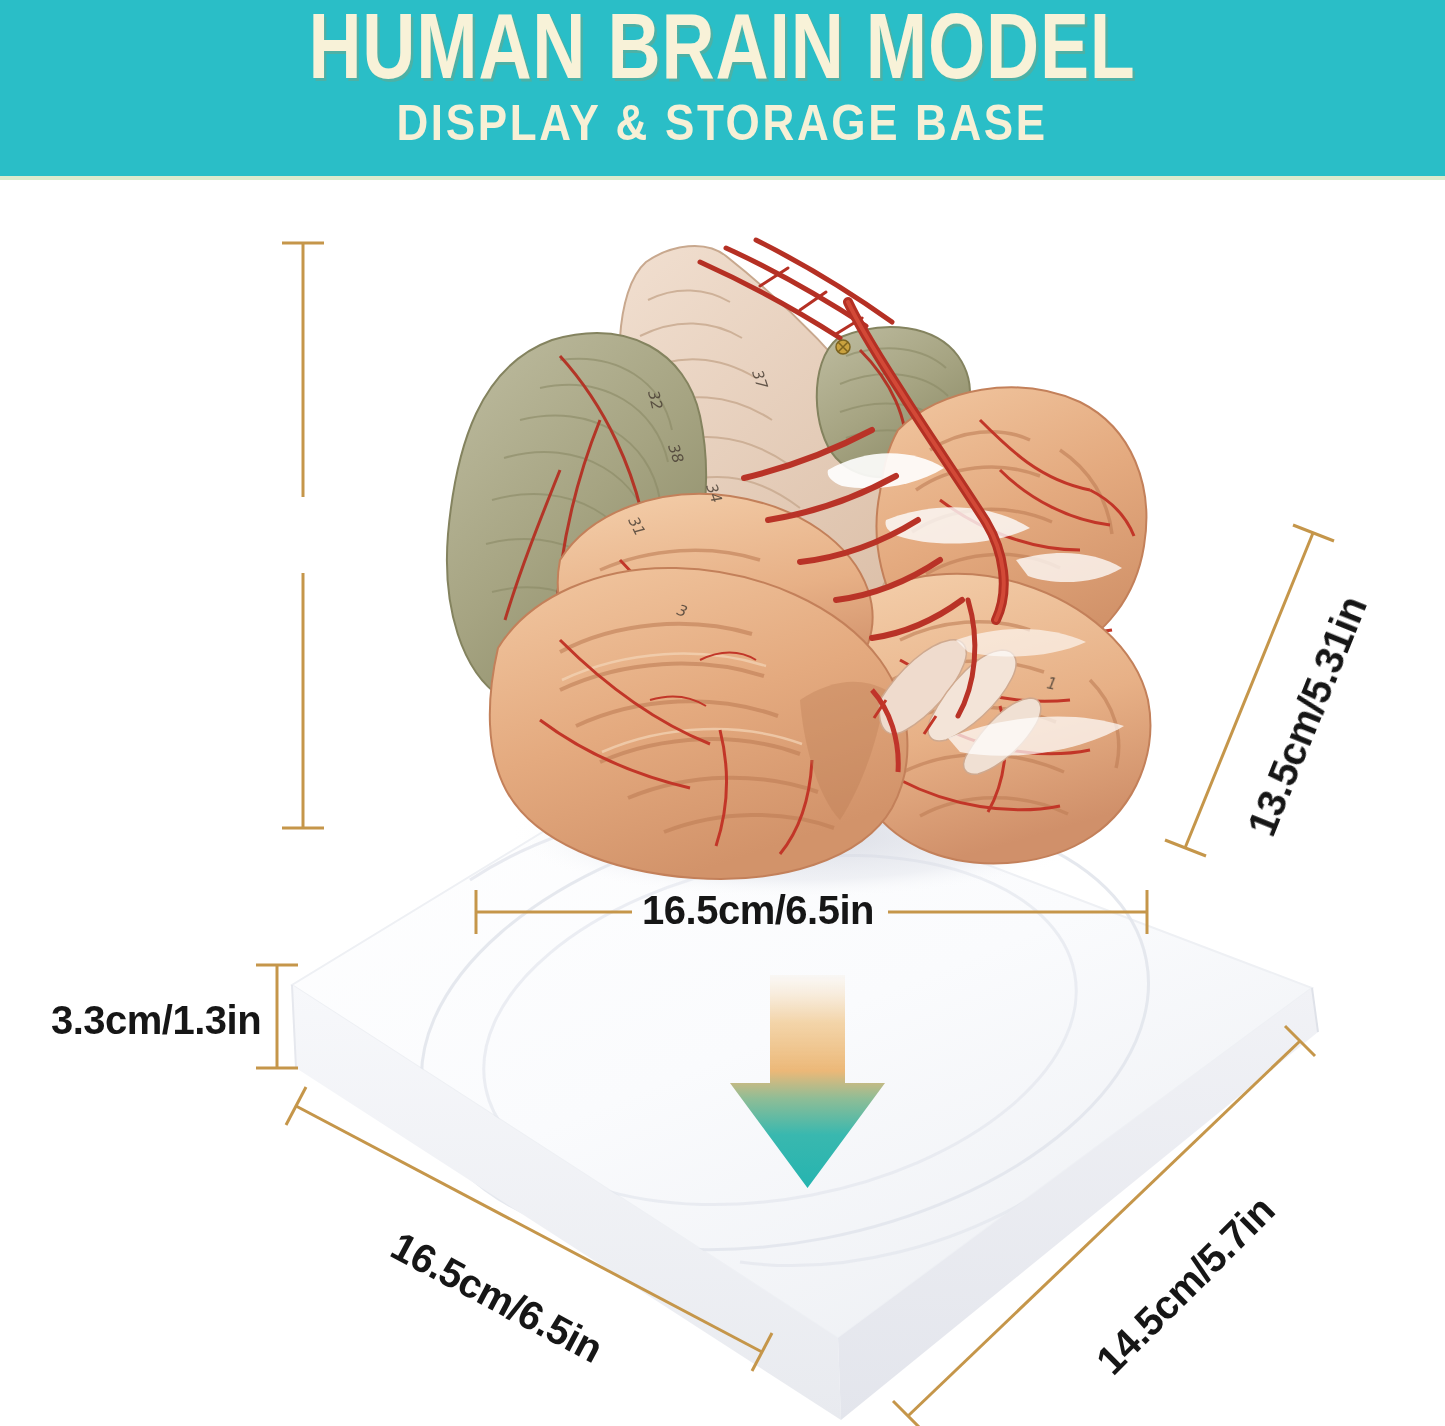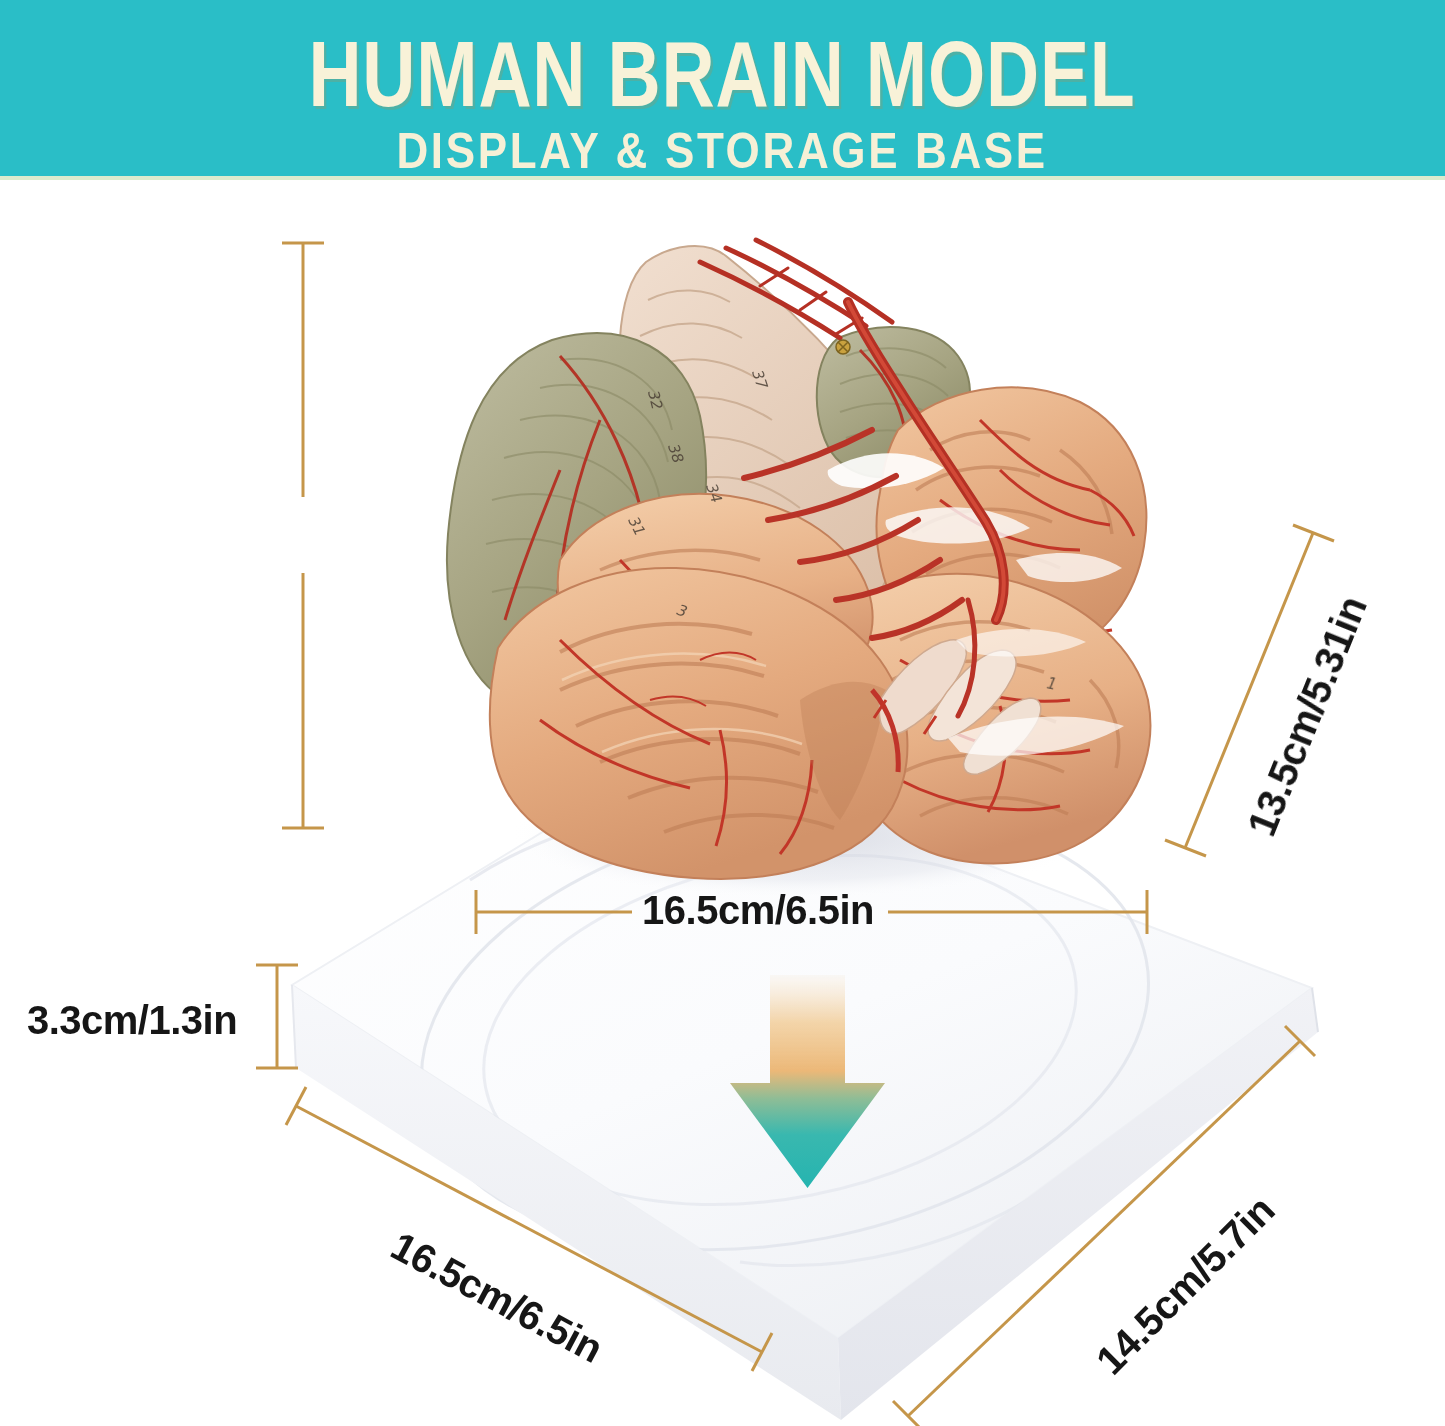--- a/index.html
+++ b/index.html
@@ -1,39 +1,39 @@
 <!DOCTYPE html>
 <html><head>
 <meta charset="utf-8">
 <style>
   html,body{margin:0;padding:0;background:#ffffff;}
   .stage{position:relative;width:1445px;height:1426px;background:#ffffff;overflow:hidden;
          font-family:"Liberation Sans",sans-serif;}
   
   .banner{position:absolute;left:0;top:0;width:1445px;height:180px;background:#2abec7;
           border-bottom:4px solid #dcebcd;text-align:center;box-sizing:border-box;}
-  .banner .title-line{margin-top:28px;line-height:1;}
+  .banner .title-line{margin-top:0;line-height:1;}
   .banner .title-line span{display:inline-block;transform:scaleX(.80);transform-origin:center;
           font-size:92px;font-weight:bold;letter-spacing:1px;color:#f8f2d8;
           text-shadow:3px 3px 0 rgba(158,148,88,.30);white-space:nowrap;}
   .banner .subtitle-line{margin-top:6px;line-height:1;}
   .banner .subtitle-line span{display:inline-block;transform:scaleX(.88);transform-origin:center;
           font-size:50px;font-weight:bold;letter-spacing:3px;color:#f6f0d6;white-space:nowrap;}
   
   .scene{position:absolute;left:0;top:0;width:1445px;height:1426px;}
   
   .dim-label{position:absolute;font-weight:bold;font-size:40px;letter-spacing:-0.5px;
              color:#161616;white-space:nowrap;transform:translate(-50%,-50%);line-height:1;}
   .dim-label.r-68{transform:translate(-50%,-50%) rotate(-68deg);}
   .dim-label.r28 {transform:translate(-50%,-50%) rotate(28deg);}
   .dim-label.r-45{transform:translate(-50%,-50%) rotate(-45deg);}
   #lbl-model-height {left:315px; top:534px;}
   #lbl-model-depth  {left:1307px;top:716px;}
   #lbl-inner-width  {left:758px; top:910px;}
-  #lbl-base-height  {left:132px; top:1020px;}
+  #lbl-base-height  {left:156px; top:1020px;}
   #lbl-base-width   {left:497px; top:1297px;}
   #lbl-base-depth   {left:1185px;top:1285px;}
 </style>
 </head>
 <body>
 
 <div class="stage">
 
   <header class="banner">
     <div class="title-line">

